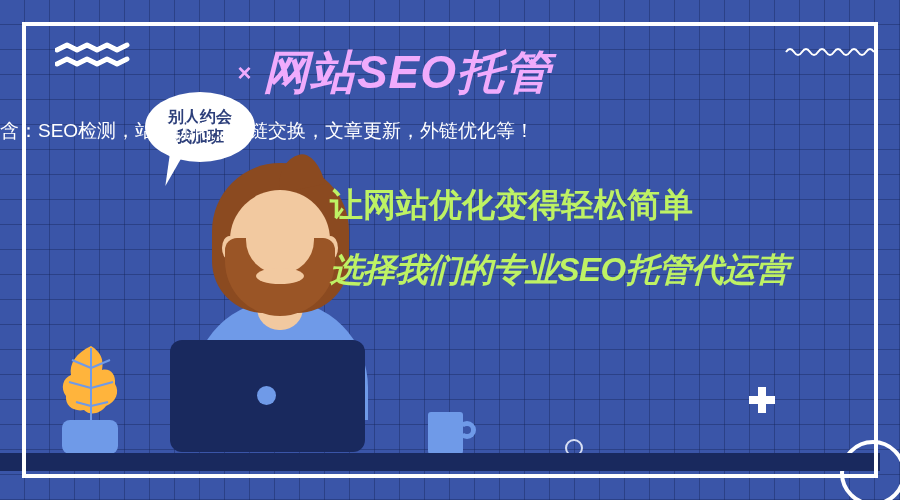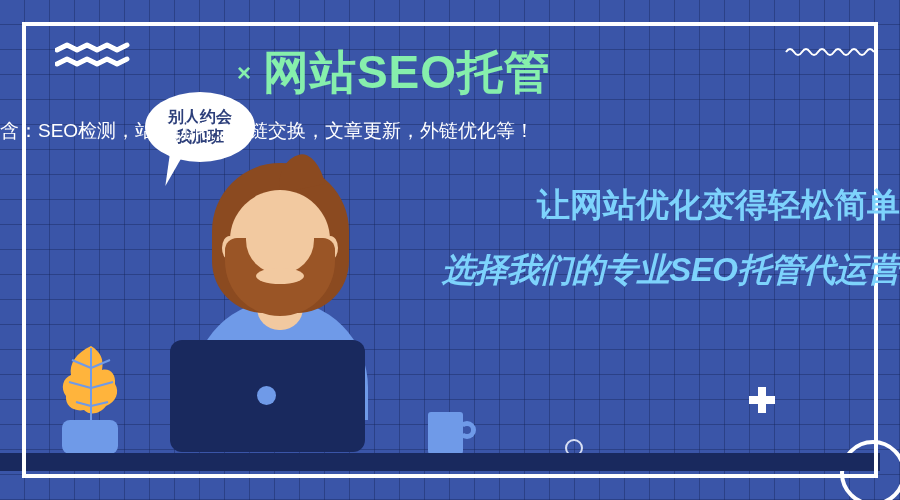--- a/index.html
+++ b/index.html
@@ -73,25 +73,26 @@
     border-radius: 50%;
     box-sizing: border-box;
   }
 
   
   .title {
     position: absolute;
     left: 0; top: 42px;
     width: 788px;
     text-align: center;
-    color: #86efac;
+    color: #f0abfc;
     font-size: 46px;
     font-weight: bold;
     letter-spacing: 1px;
     white-space: nowrap;
+    font-style: italic;
   }
   .title .x-mark {
     font-size: 24px;
     font-weight: bold;
     vertical-align: 7px;
     margin-right: 12px;
     letter-spacing: 0;
   }
   .subtitle {
     position: absolute;
@@ -100,24 +101,24 @@
     color: #ffffff;
     font-size: 19px;
     white-space: nowrap;
   }
   .headlines {
     position: absolute;
     left: 330px; top: 188px;
     width: 570px;
   }
   .headline {
-    color: #7dd3fc;
+    color: #bef264;
     font-size: 33px;
     font-weight: bold;
-    text-align: right;
+    text-align: left;
     line-height: 1.0;
     margin-bottom: 32px;
     white-space: nowrap;
   }
   .headline.l2 { letter-spacing: -0.5px; font-style: italic; }
 
   
   .bubble {
     position: absolute;
     left: 145px; top: 92px;

